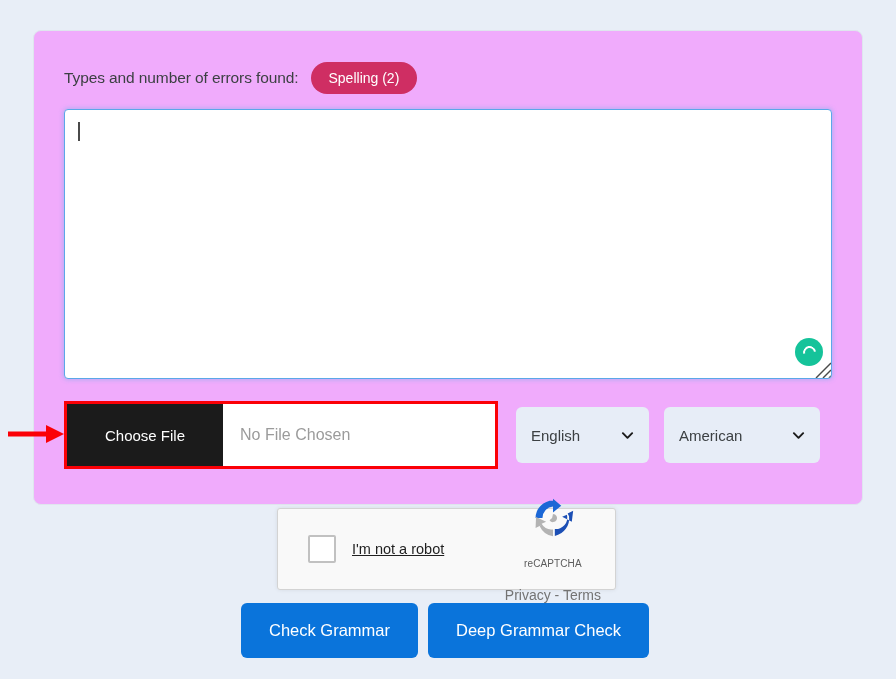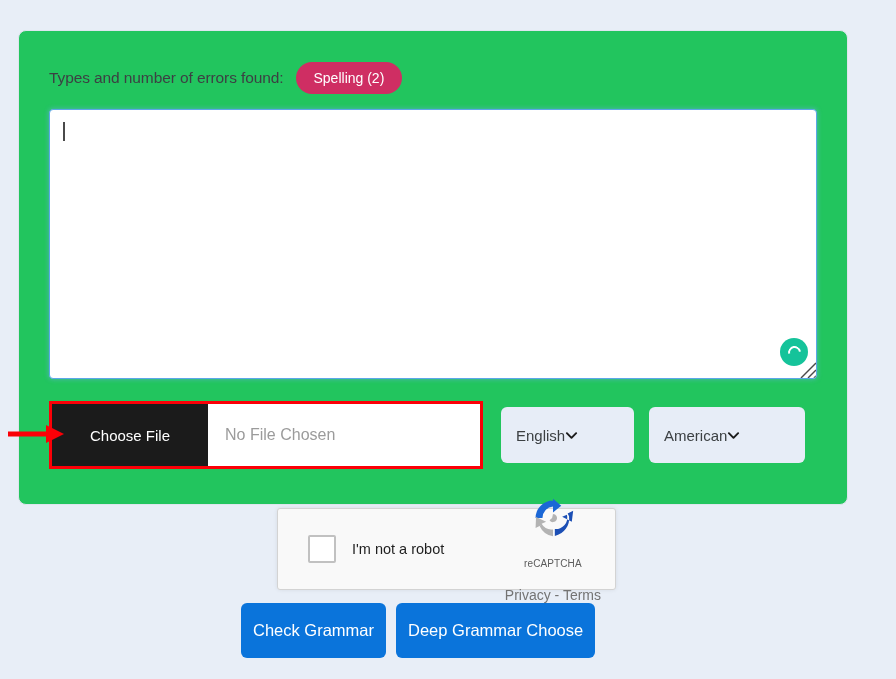--- a/index.html
+++ b/index.html
@@ -12,25 +12,25 @@
     height: 679px;
     background: #e8eef7;
     font-family: "Liberation Sans", sans-serif;
     overflow: hidden;
     position: relative;
   }
 
   
   .card {
     position: absolute;
-    left: 18px;
+    left: 33px;
     top: 30px;
     width: 830px;
     height: 475px;
-    background: #22c55e;
+    background: #f0abfc;
     border: 1px solid #dfe5ee;
     border-radius: 8px;
   }
 
   
   .header-row {
     position: absolute;
     left: 30px;
     top: 31px;
     display: flex;
@@ -154,21 +154,21 @@
   }
 
   .select-box {
     width: 133px;
     height: 56px;
     background: #e7edf7;
     border: none;
     border-radius: 6px;
     display: flex;
     align-items: center;
-    justify-content: flex-start;
+    justify-content: space-between;
     padding: 0 15px;
     font-size: 15px;
     color: #3c4043;
     cursor: pointer;
     font-family: "Liberation Sans", sans-serif;
   }
   .chevron {
     width: 13px;
     height: 13px;
     flex: none;
@@ -205,20 +205,21 @@
     border-radius: 2px;
     margin-left: 30px;
     flex: none;
     cursor: pointer;
   }
   .rc-label {
     font-size: 14.5px;
     color: #1f1f1f;
     margin-left: 16px;
     white-space: nowrap;
+    text-decoration: underline;
   }
   .rc-brand {
     margin-left: auto;
     margin-right: 14px;
     display: flex;
     flex-direction: column;
     align-items: center;
     gap: 18px;
   }
   .rc-brand-name {
@@ -238,21 +239,21 @@
     top: 603px;
     display: flex;
     gap: 10px;
   }
   .action-btn {
     background: #0a74db;
     color: #ffffff;
     border: none;
     border-radius: 6px;
     font-size: 16.5px;
-    padding: 0 12px;
+    padding: 0 28px;
     height: 55px;
     cursor: pointer;
     white-space: nowrap;
     font-family: "Liberation Sans", sans-serif;
   }
 </style>
 </head>
 <body>
 
 <div class="card">
@@ -328,14 +329,14 @@
       <circle cx="24" cy="24" r="5.5" fill="#f9f9f9"></circle>
       <path d="M24 19.5 A4.5 4.5 0 1 1 20.2 26.5 L23 24 Z" fill="#b3b3b3"></path>
     </svg>
     <span class="rc-brand-name">reCAPTCHA</span>
     <span class="rc-brand-links">Privacy - Terms</span>
   </div>
 </div>
 
 <div class="actions">
   <button class="action-btn">Check Grammar</button>
-  <button class="action-btn">Deep Grammar Choose</button>
+  <button class="action-btn">Deep Grammar Check</button>
 </div>
 
 </body></html>

